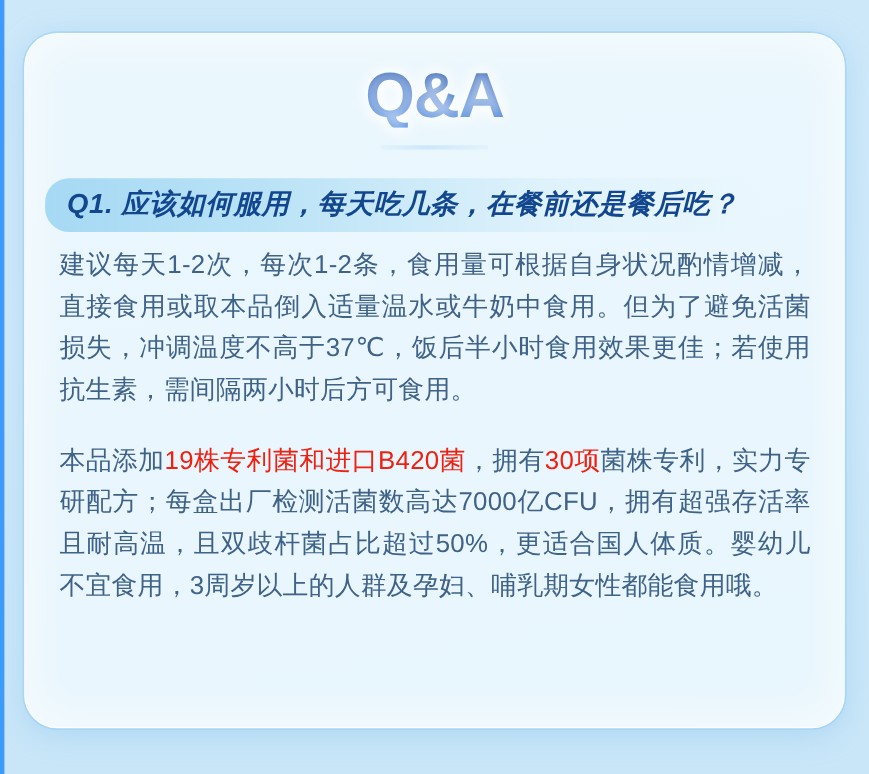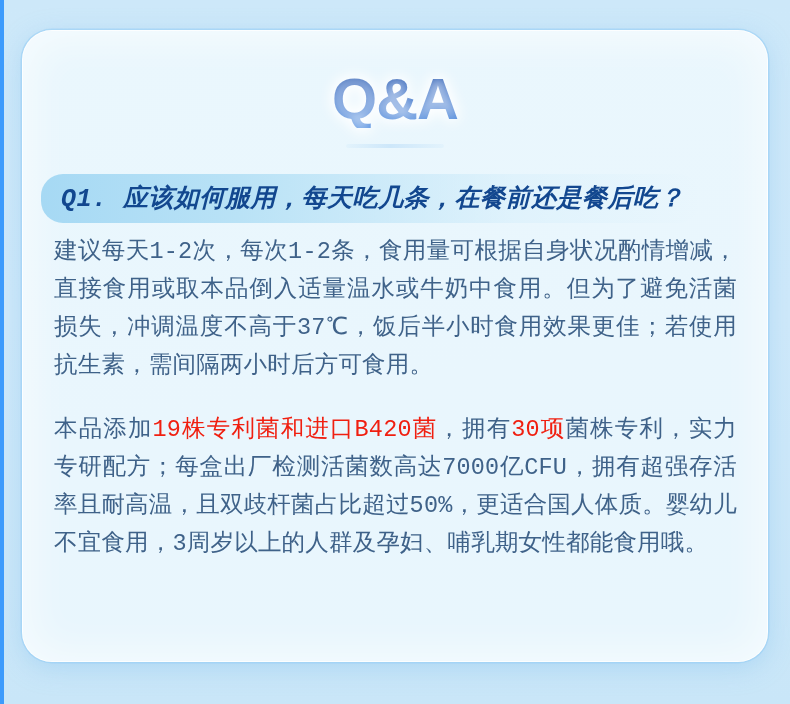--- a/index.html
+++ b/index.html
@@ -40,21 +40,21 @@
     box-shadow:
       0 0 0 1.5px rgba(150,205,245,0.55),
       0 6px 26px rgba(120,185,235,0.35),
       0 0 38px 10px rgba(255,255,255,0.55) inset;
     overflow: hidden;
   }
 
   
   .title-wrap {
     width: 100%;
-    padding-top: 39px;
+    padding-top: 27px;
     text-align: center;
   }
 
   .qa-title {
     display: inline-block;
     font-size: 58px;
     font-weight: 900;
     letter-spacing: -1px;
     line-height: 1;
     background: linear-gradient(180deg, #1e4fa8 0%, #2f68c4 42%, #4a8ae0 100%);
@@ -70,21 +70,21 @@
     width: 98px;
     height: 4px;
     margin: 16px auto 0;
     border-radius: 3px;
     background: linear-gradient(90deg, rgba(205,232,250,0.25), #cde7fa 45%, rgba(205,232,250,0.25));
   }
 
   
   .qa-body { padding: 0 18px; }
 
-  .q-row { position: relative; margin-top: 26px; font-family: Liberation Mono, monospace; }
+  .q-row { position: relative; margin-top: 26px; }
 
   .q-pill {
     position: relative;
     display: inline-block;
     padding: 7px 16px 9px 20px;
     border-radius: 22px;
     color: #12478f;
     font-size: 25px;
     font-weight: 700;
     font-style: italic;

